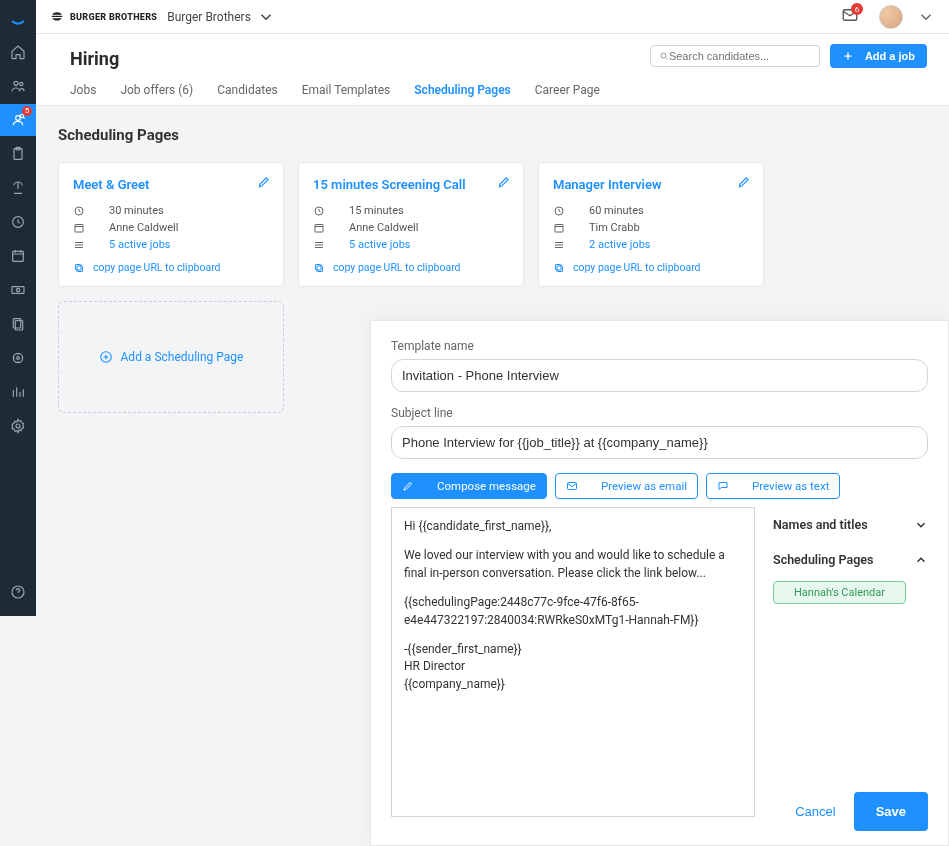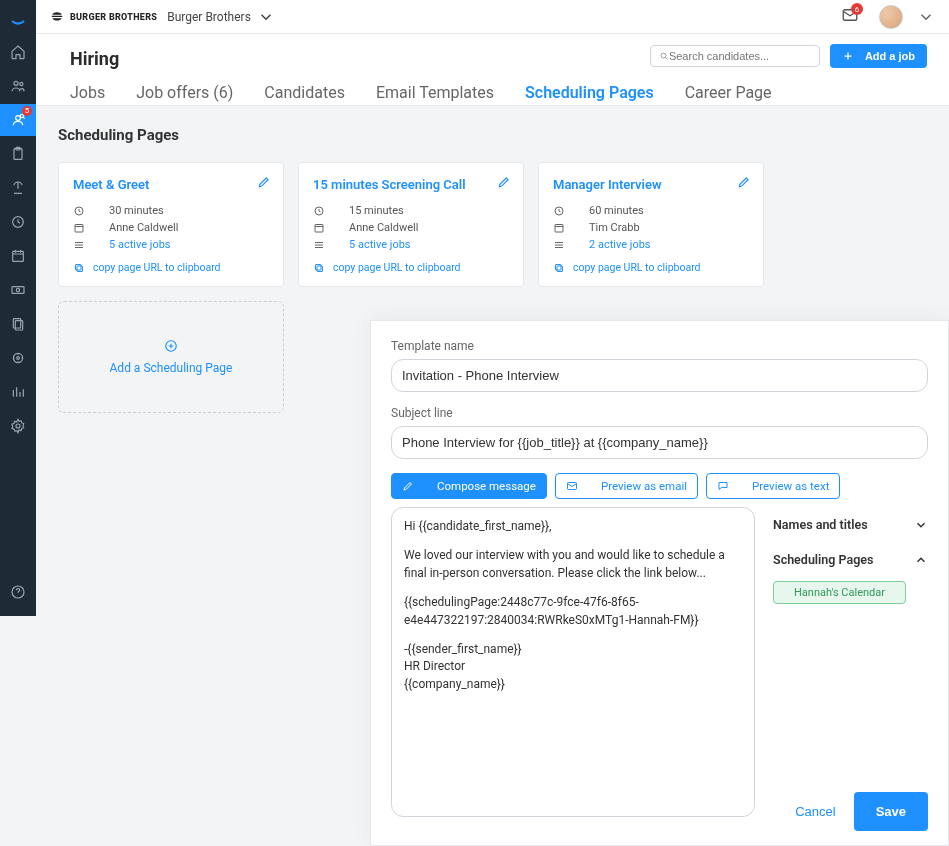--- a/index.html
+++ b/index.html
@@ -26,51 +26,51 @@
 .topbar svg { width:18px; height:18px; }
 
 
 .hiring-header { position:absolute; left:36px; top:34px; right:0; background:#fff; border-bottom:1px solid #e5e7eb; padding: 14px 22px 0 34px; height: 72px;}
 .hiring-header h1 { font-size:18px; color:#2b2b2b; font-weight:700; }
 .hiring-header .actions { position:absolute; right:22px; top:10px; display:flex; gap:10px; align-items:center; }
 .search-box { display:flex; align-items:center; border:1px solid #d1d5db; border-radius:4px; padding:4px 8px; width:170px; color:#888; background:#fff; }
 .search-box input { border:none; outline:none; font-size:11px; flex:1; color:#555; }
 .search-box svg { width:12px; height:12px; color:#888; }
 .add-job-btn { background:#1e90ff; color:#fff; border:none; border-radius:4px; padding:6px 12px; font-size:11px; display:flex; align-items:center; gap:11px; cursor:pointer; font-weight:600; }
-.tabs { display:flex; gap:31px; margin-top:14px; font-size:16px; color:#666; }
+.tabs { display:flex; gap:24px; margin-top:14px; font-size:12px; color:#666; }
 .tabs .tab { padding-bottom:10px; cursor:pointer; }
 .tabs .tab.active { color:#1e90ff; border-bottom:2px solid #1e90ff; font-weight:600; }
 
 
 .content { position:absolute; left:36px; top:106px; right:0; bottom:0; background:#f3f4f6; padding:20px 22px; overflow:hidden; }
 .content h2 { font-size:15px; font-weight:700; color:#333; margin-bottom:18px; }
 .cards-row { display:flex; gap:14px; margin-bottom:14px; }
 .card { width:226px; background:#fff; border:1px solid #e5e7eb; border-radius:4px; padding:14px 14px 12px 14px; position:relative; }
 .card .edit { position:absolute; right:12px; top:12px; color:#1e90ff; cursor:pointer; }
 .card .title { color:#1e90ff; font-weight:600; font-size:13px; margin-bottom:12px; }
 .card .row { display:flex; align-items:center; gap:24px; font-size:11px; color:#555; margin-bottom:4px; }
 .card .row.link { color:#1e90ff; }
 .card .row svg { width:12px; height:12px; color:#666; }
 .card .copy-row { display:flex; align-items:center; gap:8px; font-size:10.5px; color:#1e90ff; margin-top:10px; cursor:pointer; }
 .card .copy-row svg { width:12px; height:12px; }
 
-.add-card { width:226px; height:112px; border:1.5px dashed #c9ced6; border-radius:6px; display:flex; align-items:center; justify-content:center; color:#1e90ff; font-size:12px; gap:8px; cursor:pointer; background:transparent;flex-direction:column; }
+.add-card { width:226px; height:112px; border:1.5px dashed #c9ced6; border-radius:6px; display:flex; align-items:center; justify-content:center; color:#1e90ff; font-size:12px; gap:8px; cursor:pointer; background:transparent; }
 .add-card svg { width:14px; height:14px; }
 
 
 .modal { position:absolute; left:370px; right:0; top:320px; bottom:0; background:#fff; border:1px solid #e5e7eb; padding:18px 20px 14px 20px; box-shadow: 0 -2px 20px rgba(0,0,0,0.05); }
 .modal .form-label { font-size:12px; color:#666; margin-bottom:6px; display:block; }
 .modal .text-input { width:100%; border:1px solid #d1d5db; border-radius:12px; padding:8px 10px; font-size:13px; color:#333; margin-bottom:14px; outline:none; }
 .modal .pill-row { display:flex; gap:8px; margin-bottom:8px; }
 .pill { border:1px solid #1e90ff; border-radius:4px; padding:5px 10px; font-size:11.5px; display:flex; align-items:center; gap:23px; cursor:pointer; color:#1e90ff; background:#fff; }
 .pill.active { background:#1e90ff; color:#fff; }
 .pill svg { width:12px; height:12px; }
 
 .editor-row { display:flex; gap:18px; height: 310px;}
-.editor { flex:1; border:1px solid #d1d5db; border-radius:12px; padding:10px 12px; font-size:12px; color:#333; line-height:1.45; overflow:auto; }
+.editor { flex:1; border:1px solid #d1d5db; border-radius:0; padding:10px 12px; font-size:12px; color:#333; line-height:1.45; overflow:auto; }
 .editor p { margin-bottom:12px; }
 .side-panel { width:155px; }
 .side-panel .group { display:flex; align-items:center; justify-content:space-between; font-size:12.5px; font-weight:600; color:#333; padding:10px 0; cursor:pointer; }
 .side-panel .group svg { width:14px; height:14px;}
 .tag-chip { display:inline-block; background:#e8f7ed; border:1px solid #7bcf9a; color:#2f9a5b; border-radius:4px; padding:4px 20px; font-size:11px; margin-top:4px; cursor:pointer;}
 
 .modal-footer { position:absolute; right:20px; bottom:14px; display:flex; gap:18px; align-items:center; }
 .btn-cancel { color:#1e90ff; font-size:13px; cursor:pointer; background:none; border:none; }
 .btn-save { background:#1e90ff; color:#fff; border:none; border-radius:4px; padding:12px 22px; font-size:13px; font-weight:600; cursor:pointer; }
 

